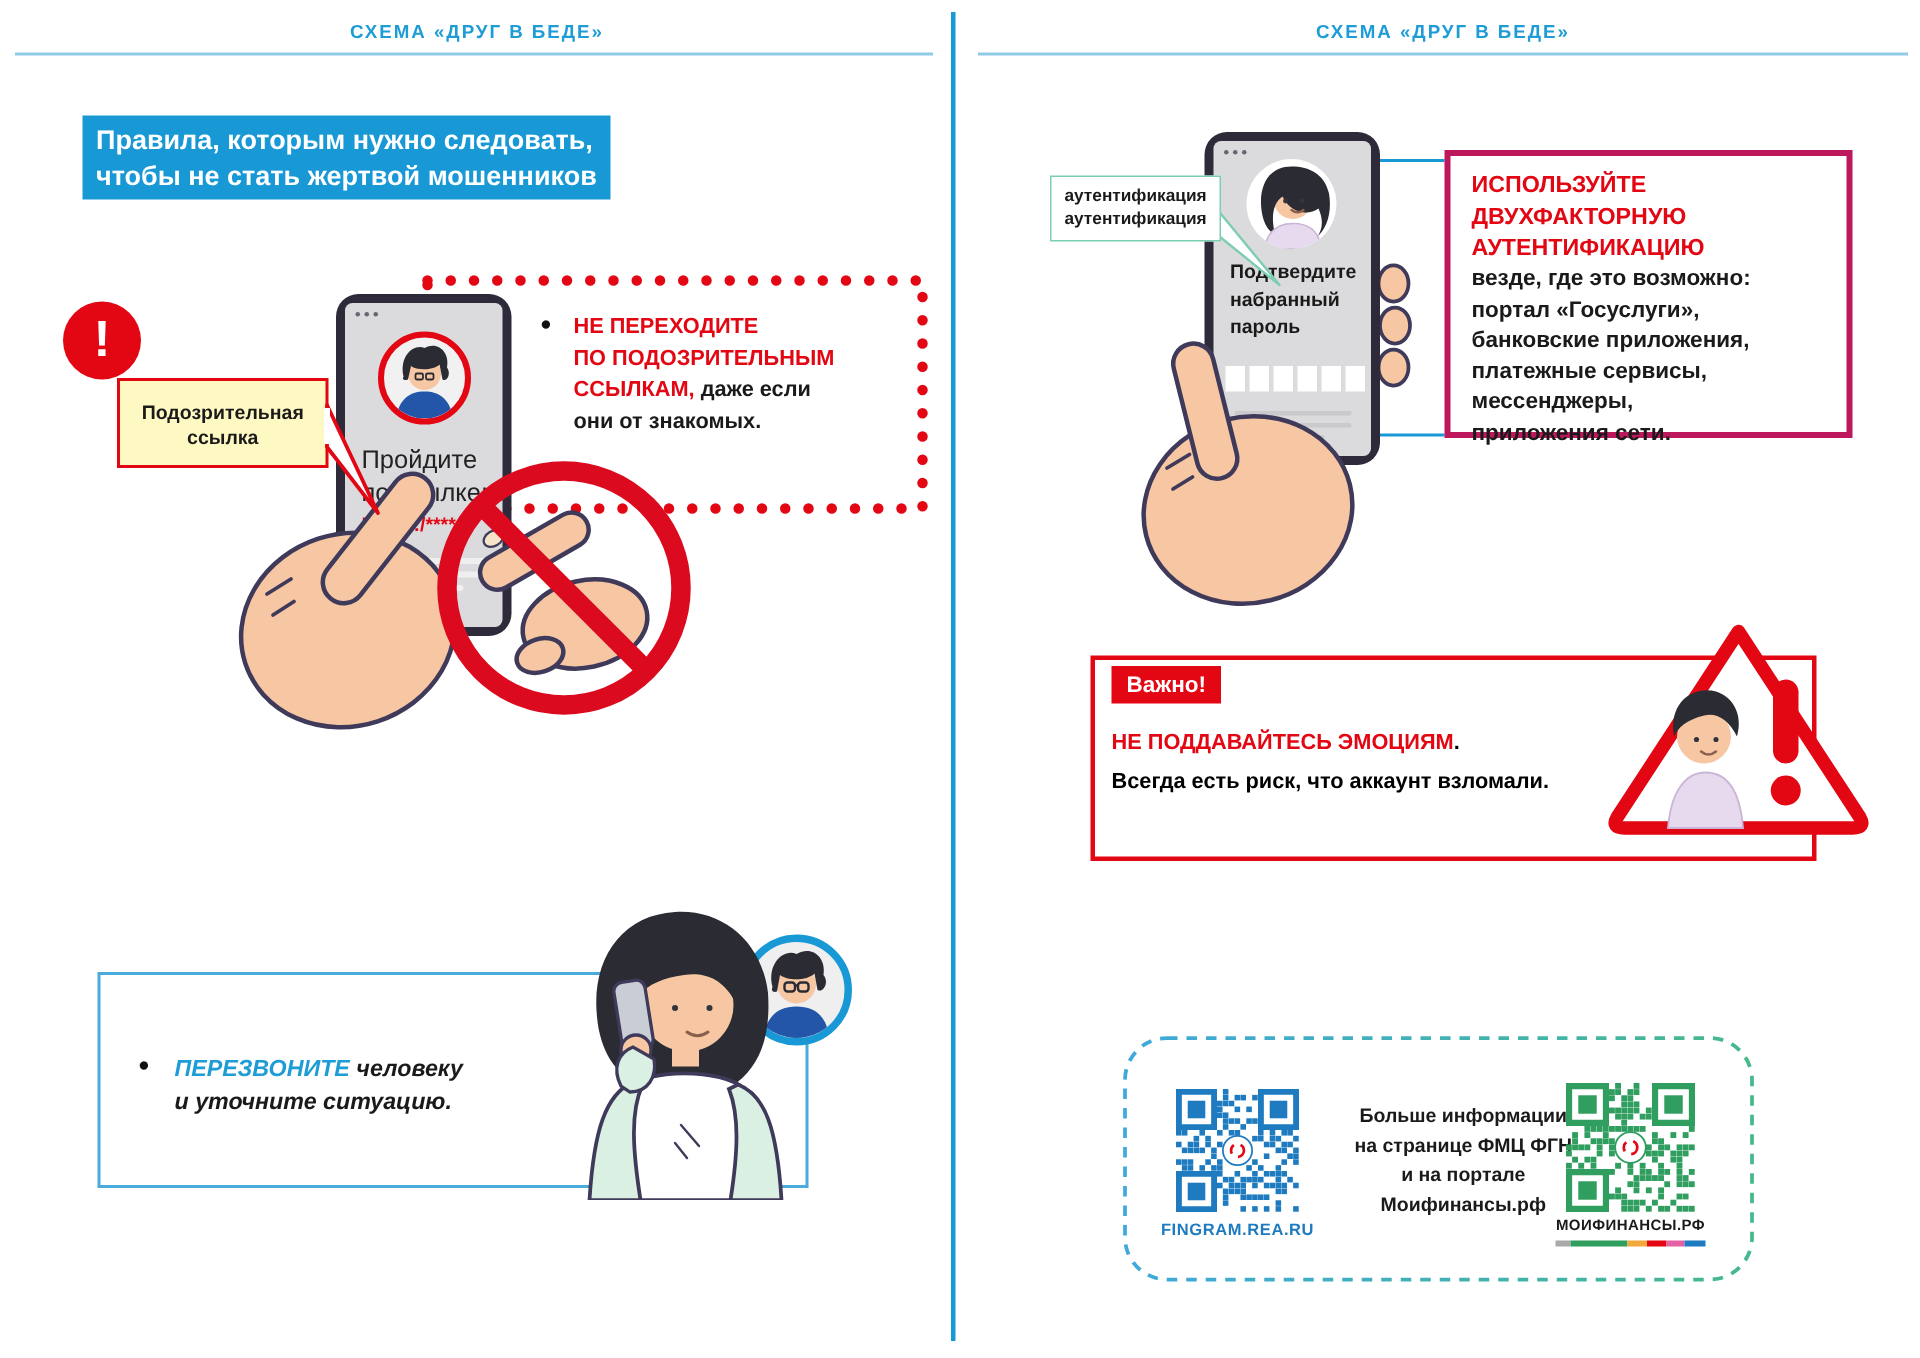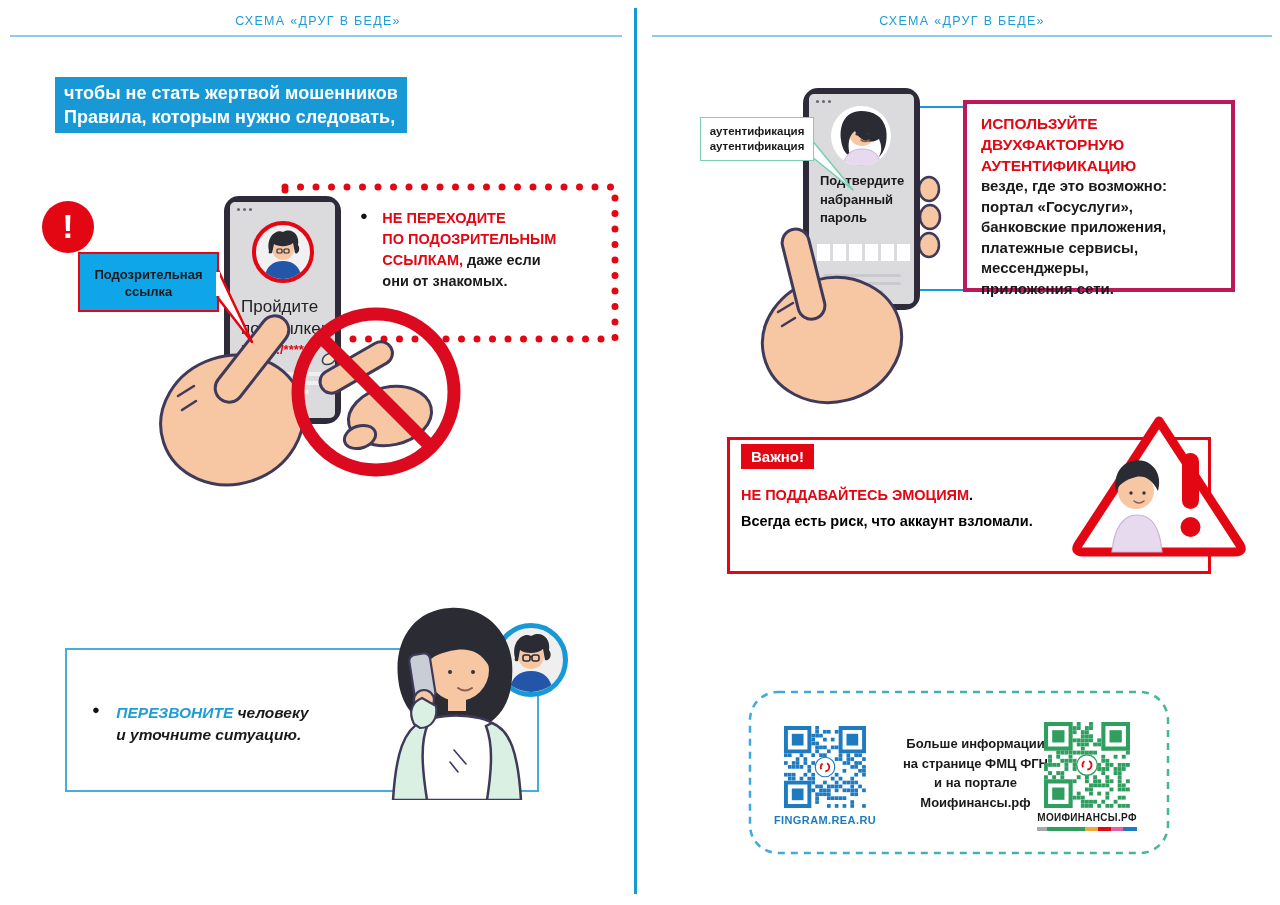--- a/index.html
+++ b/index.html
@@ -2,21 +2,21 @@
 <html><head>
 <meta charset="utf-8">
 <style>
   html,body{margin:0;padding:0;background:#fff;}
   body{width:1280px;height:905px;position:relative;overflow:hidden;
        font-family:"Liberation Sans","DejaVu Sans",sans-serif;}
   .abs{position:absolute;}
   .page{position:absolute;top:0;width:636px;height:905px;}
   #page-left{left:0;}
   #page-right{left:644px;}
-  .hdr{top:14px;left:0;width:100%;text-align:center;color:#1E9CD6;font-weight:normal;
+  .hdr{top:14px;left:0;width:100%;text-align:center;color:#1E9CD6;font-weight:bold;
        font-size:12.5px;letter-spacing:1.3px;}
   .hdr-line{top:35px;height:2px;background:#8FCBE8;}
   .divider{left:634px;top:8px;width:3px;height:886px;background:#1899D5;}
 
   
   .title-box{left:55px;top:77px;background:#1899D5;color:#fff;font-weight:bold;
              font-size:18px;line-height:24px;padding:4px 9px;white-space:nowrap;}
   .rule1{left:360px;top:208px;width:250px;z-index:2;}
   .bullet{color:#111;font-size:13px;vertical-align:2px;}
   .rule-text{font-weight:bold;font-size:14.5px;line-height:21px;color:#1A1A1A;white-space:nowrap;}
@@ -25,21 +25,21 @@
   .phone{background:#2E2A3A;border-radius:15px;padding:6px;z-index:3;}
   .screen{background:#DBDBDE;border-radius:5px;position:relative;width:105px;overflow:hidden;}
   .scr-dots{position:absolute;top:6px;left:7px;display:flex;gap:3px;}
   .scr-dots i{width:3px;height:3px;border-radius:50%;background:#6A6573;}
   .avatar{position:absolute;border-radius:50%;background:#F1F1F1;overflow:hidden;}
   .scr-txt1{position:absolute;left:11px;top:94px;font-size:17px;line-height:22px;color:#222;}
   .scr-link{position:absolute;left:11px;top:140px;font-size:13px;font-weight:bold;color:#E30613;}
   .scr-lines i{display:block;background:#EFEFEF;height:4px;border-radius:2px;margin-bottom:5px;}
   .excl{left:42px;top:201px;width:52px;height:52px;border-radius:50%;background:#E30613;
         color:#fff;font-weight:bold;font-size:34px;text-align:center;line-height:50px;z-index:7;}
-  .bubble{left:78px;top:252px;width:141px;height:60px;background:#0ea5e9;border:2.5px solid #E30613;
+  .bubble{left:78px;top:252px;width:141px;height:60px;background:#fef9c3;border:2.5px solid #E30613;
           z-index:6;text-align:center;font-weight:bold;font-size:13px;line-height:17px;color:#1A1A1A;
           padding-top:12px;box-sizing:border-box;}
   .noentry{left:288px;top:304px;z-index:6;}
   .bottom-box{left:65px;top:648px;width:470px;height:140px;border:2px solid #49ACDC;z-index:1;}
   .rule2{left:92px;top:702px;z-index:2;}
   .rule2 .rule-text{font-size:15.5px;line-height:22px;font-style:italic;}
   .avatar-ring{left:494px;top:623px;width:64px;height:64px;border:5px solid #1899D5;border-radius:50%;
                background:#EFEFEF;overflow:hidden;z-index:3;}
 
   
@@ -69,22 +69,22 @@
   svg{display:block;}
 </style>
 </head>
 <body>
 
 <div class="page" id="page-left">
   <div class="abs hdr">СХЕМА «ДРУГ В БЕДЕ»</div>
   <div class="abs hdr-line" style="left:10px;width:612px;"></div>
 
   <div class="abs title-box">
+    <div>Правила, которым нужно следовать,</div>
     <div>чтобы не стать жертвой мошенников</div>
-    <div>Правила, которым нужно следовать,</div>
   </div>
 
   <svg class="abs" style="left:280px;top:182px;z-index:1;" width="340" height="162">
     <rect x="5" y="5" width="330" height="152" fill="none" stroke="#E30613" stroke-width="7" stroke-dasharray="0 15.5" stroke-linecap="round"></rect>
   </svg>
 
   <div class="abs rule1">
     <span class="bullet">●</span>
     <div class="rule-text" style="display:inline-block;margin-left:10px;vertical-align:top;">
       <div><span class="red">НЕ ПЕРЕХОДИТЕ</span></div>

